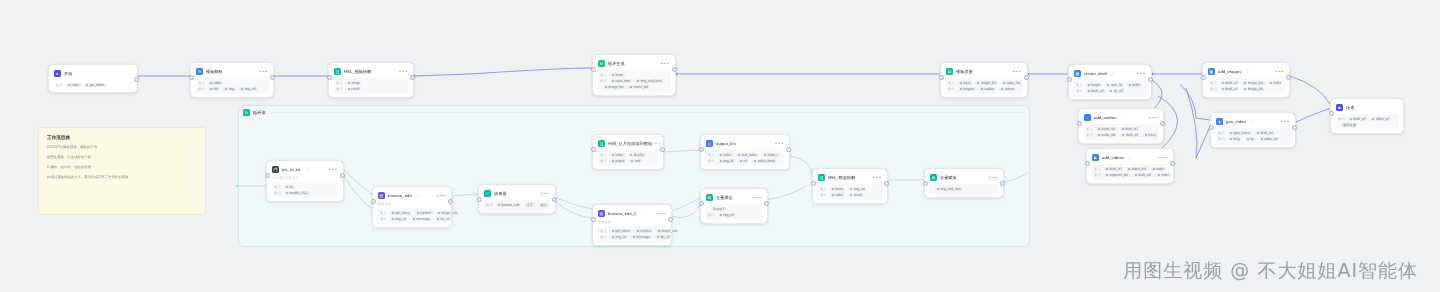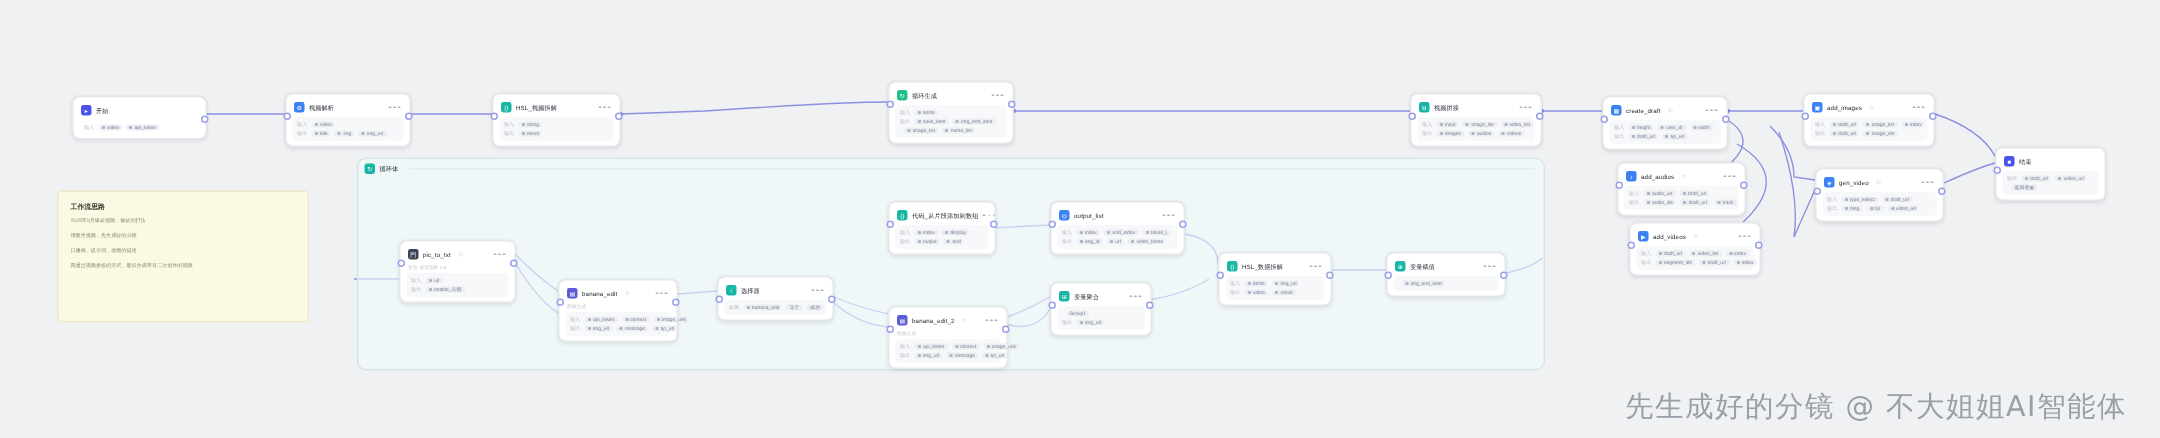--- a/index.html
+++ b/index.html
@@ -651,15 +651,15 @@
     <div class="nbody">
       <div class="nrow">
         <span class="nlabel"></span>
         <span class="chip">img_end_item</span>
       </div>
     </div>
     <span class="port l"></span>
     <span class="port r"></span>
   </div>
 
-  <div id="wm">先生成好的分镜 @ 不大姐姐AI智能体</div>
+  <div id="wm">用图生视频 @ 不大姐姐AI智能体</div>
 
 </div>
 
 </body></html>

